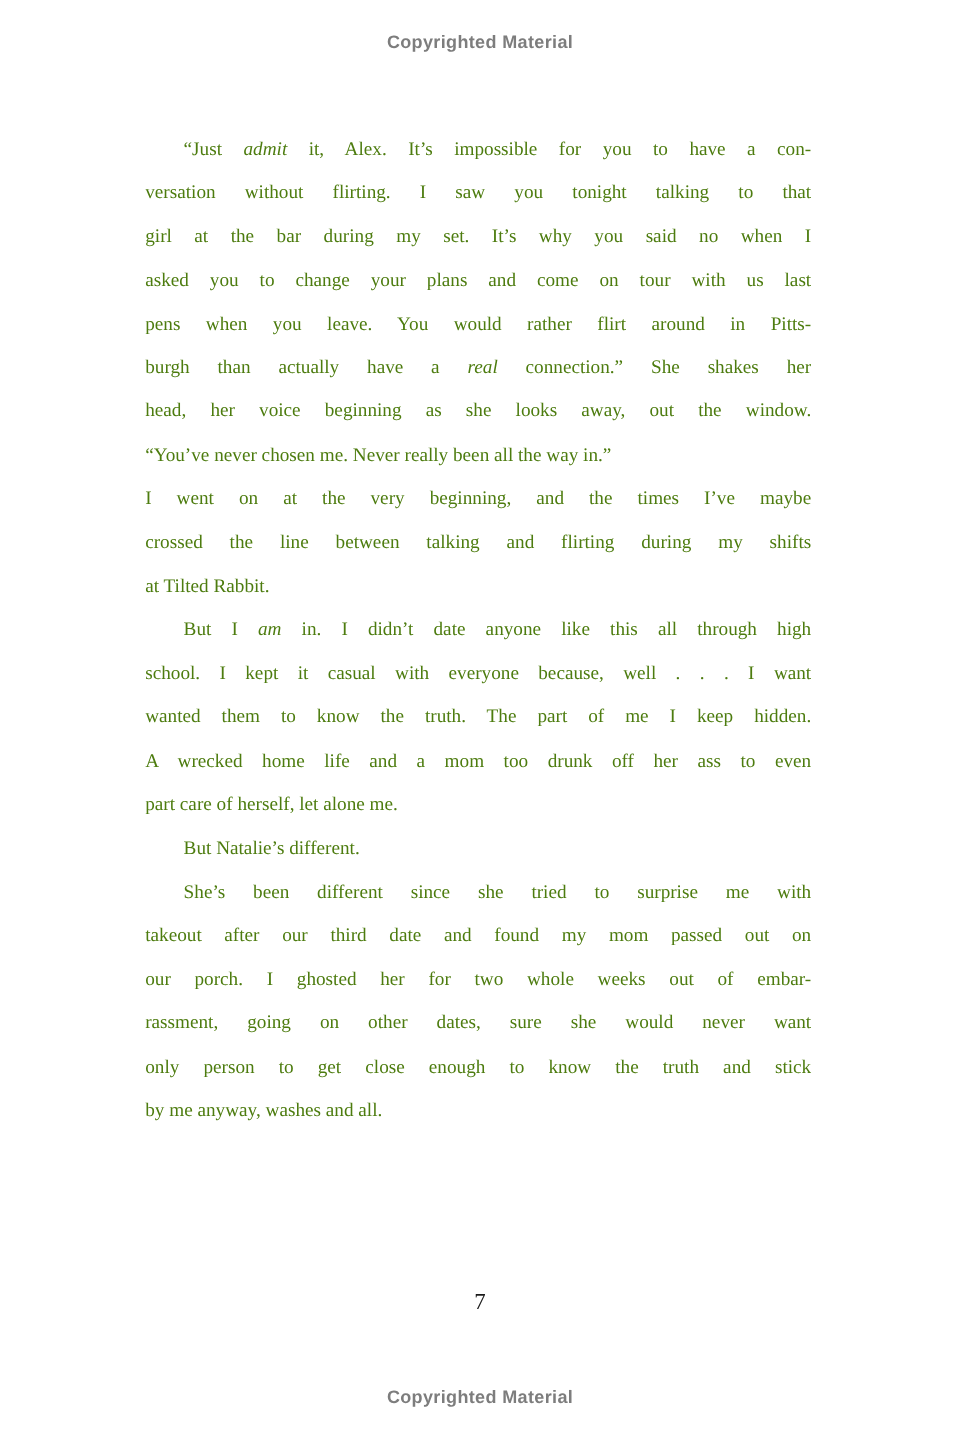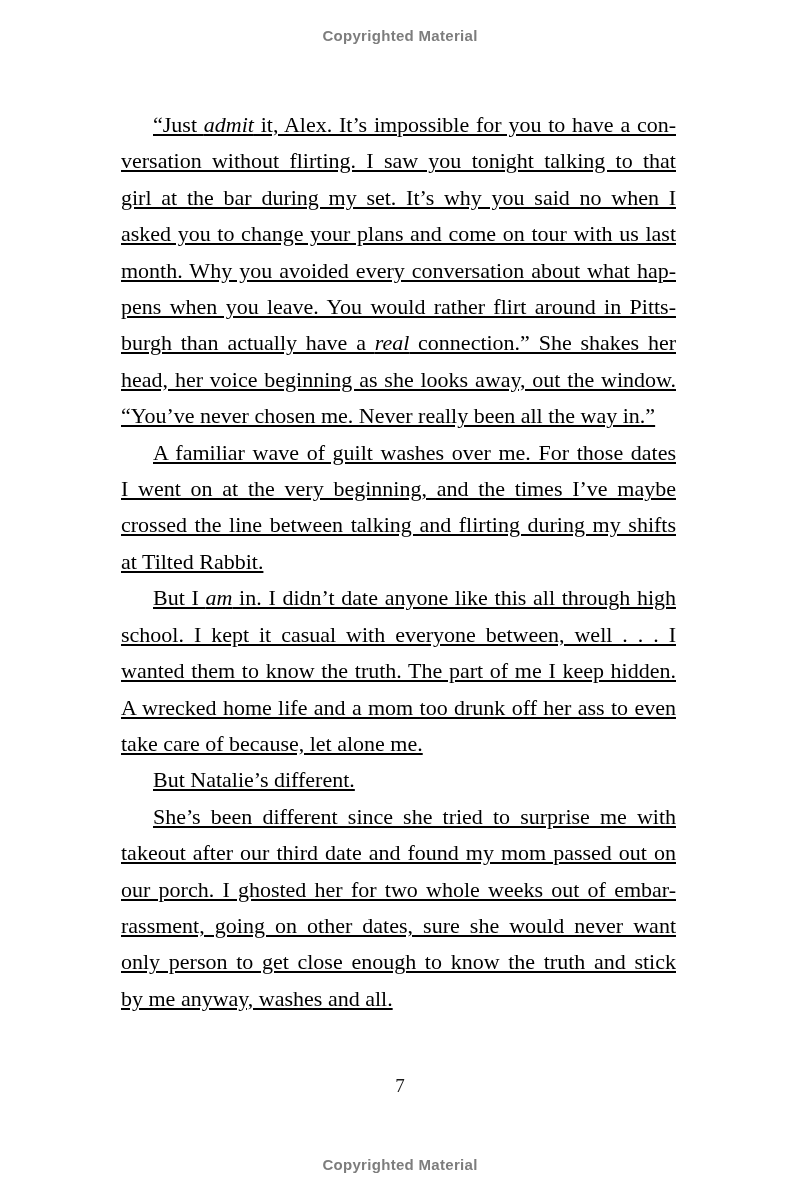--- a/index.html
+++ b/index.html
@@ -25,23 +25,22 @@
     letter-spacing: 0.3px;
     color: #7d7d7d;
   }
   .notice-top { top: 27px; }
   .notice-bottom { top: 1156px; }
   .body-text {
     position: absolute;
     left: 121px;
     top: 107px;
     width: 555px;
-    font-size: 22px;
-    color: #000000;
-    text-decoration: underline;
+    font-size: 16px;
+    color: #4d7c0f;
   }
   .line {
     height: 36.42px;
     line-height: 36.42px;
     text-align: left;
     overflow: hidden;
   }
   .line.justify {
     text-align: justify;
     text-align-last: justify;
@@ -66,38 +65,36 @@
 
 <div class="page">
   <div class="notice notice-top">Copyrighted Material</div>
 
   <div class="body-text">
       <div class="paragraph">
         <div class="line justify indent"><span>“Just </span><span class="em">admit</span><span> it, Alex. It’s impossible for you to have a con-</span></div>
         <div class="line justify"><span>versation without flirting. I saw you tonight talking to that</span></div>
         <div class="line justify"><span>girl at the bar during my set. It’s why you said no when I</span></div>
         <div class="line justify"><span>asked you to change your plans and come on tour with us last</span></div>
-        <div class="line justify"><span>month. Why you avoided every conversation about what hap-</span></div>
         <div class="line justify"><span>pens when you leave. You would rather flirt around in Pitts-</span></div>
         <div class="line justify"><span>burgh than actually have a </span><span class="em">real</span><span> connection.” She shakes her</span></div>
         <div class="line justify"><span>head, her voice beginning as she looks away, out the window.</span></div>
         <div class="line"><span>“You’ve never chosen me. Never really been all the way in.”</span></div>
       </div>
       <div class="paragraph">
-        <div class="line justify indent"><span>A familiar wave of guilt washes over me. For those dates</span></div>
         <div class="line justify"><span>I went on at the very beginning, and the times I’ve maybe</span></div>
         <div class="line justify"><span>crossed the line between talking and flirting during my shifts</span></div>
         <div class="line"><span>at Tilted Rabbit.</span></div>
       </div>
       <div class="paragraph">
         <div class="line justify indent"><span>But I </span><span class="em">am</span><span> in. I didn’t date anyone like this all through high</span></div>
-        <div class="line justify"><span>school. I kept it casual with everyone between, well . . . I never</span></div>
+        <div class="line justify"><span>school. I kept it casual with everyone because, well . . . I want</span></div>
         <div class="line justify"><span>wanted them to know the truth. The part of me I keep hidden.</span></div>
         <div class="line justify"><span>A wrecked home life and a mom too drunk off her ass to even</span></div>
-        <div class="line"><span>take care of because, let alone me.</span></div>
+        <div class="line"><span>part care of herself, let alone me.</span></div>
       </div>
       <div class="paragraph">
         <div class="line indent"><span>But Natalie’s different.</span></div>
       </div>
       <div class="paragraph">
         <div class="line justify indent"><span>She’s been different since she tried to surprise me with</span></div>
         <div class="line justify"><span>takeout after our third date and found my mom passed out on</span></div>
         <div class="line justify"><span>our porch. I ghosted her for two whole weeks out of embar-</span></div>
         <div class="line justify"><span>rassment, going on other dates, sure she would never want</span></div>
         <div class="line justify"><span>only person to get close enough to know the truth and stick</span></div>

